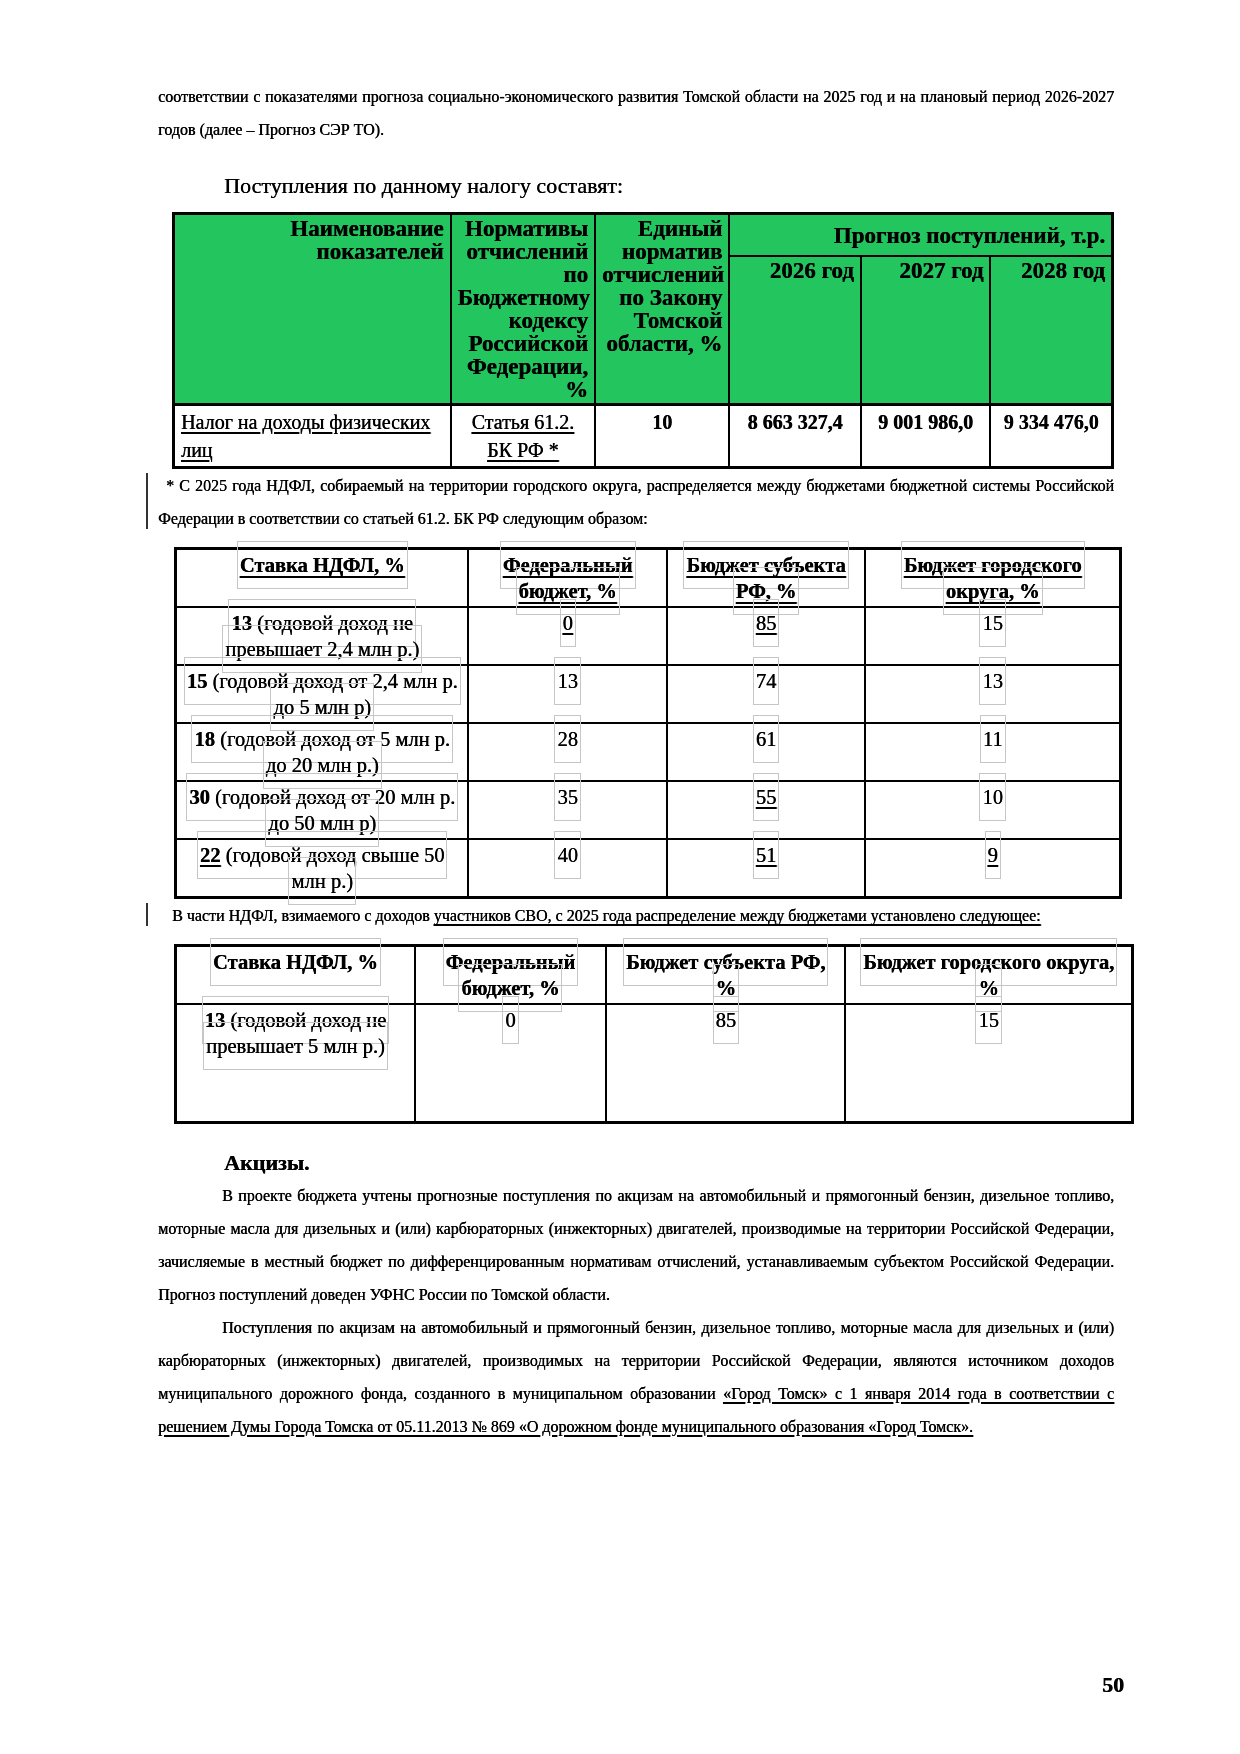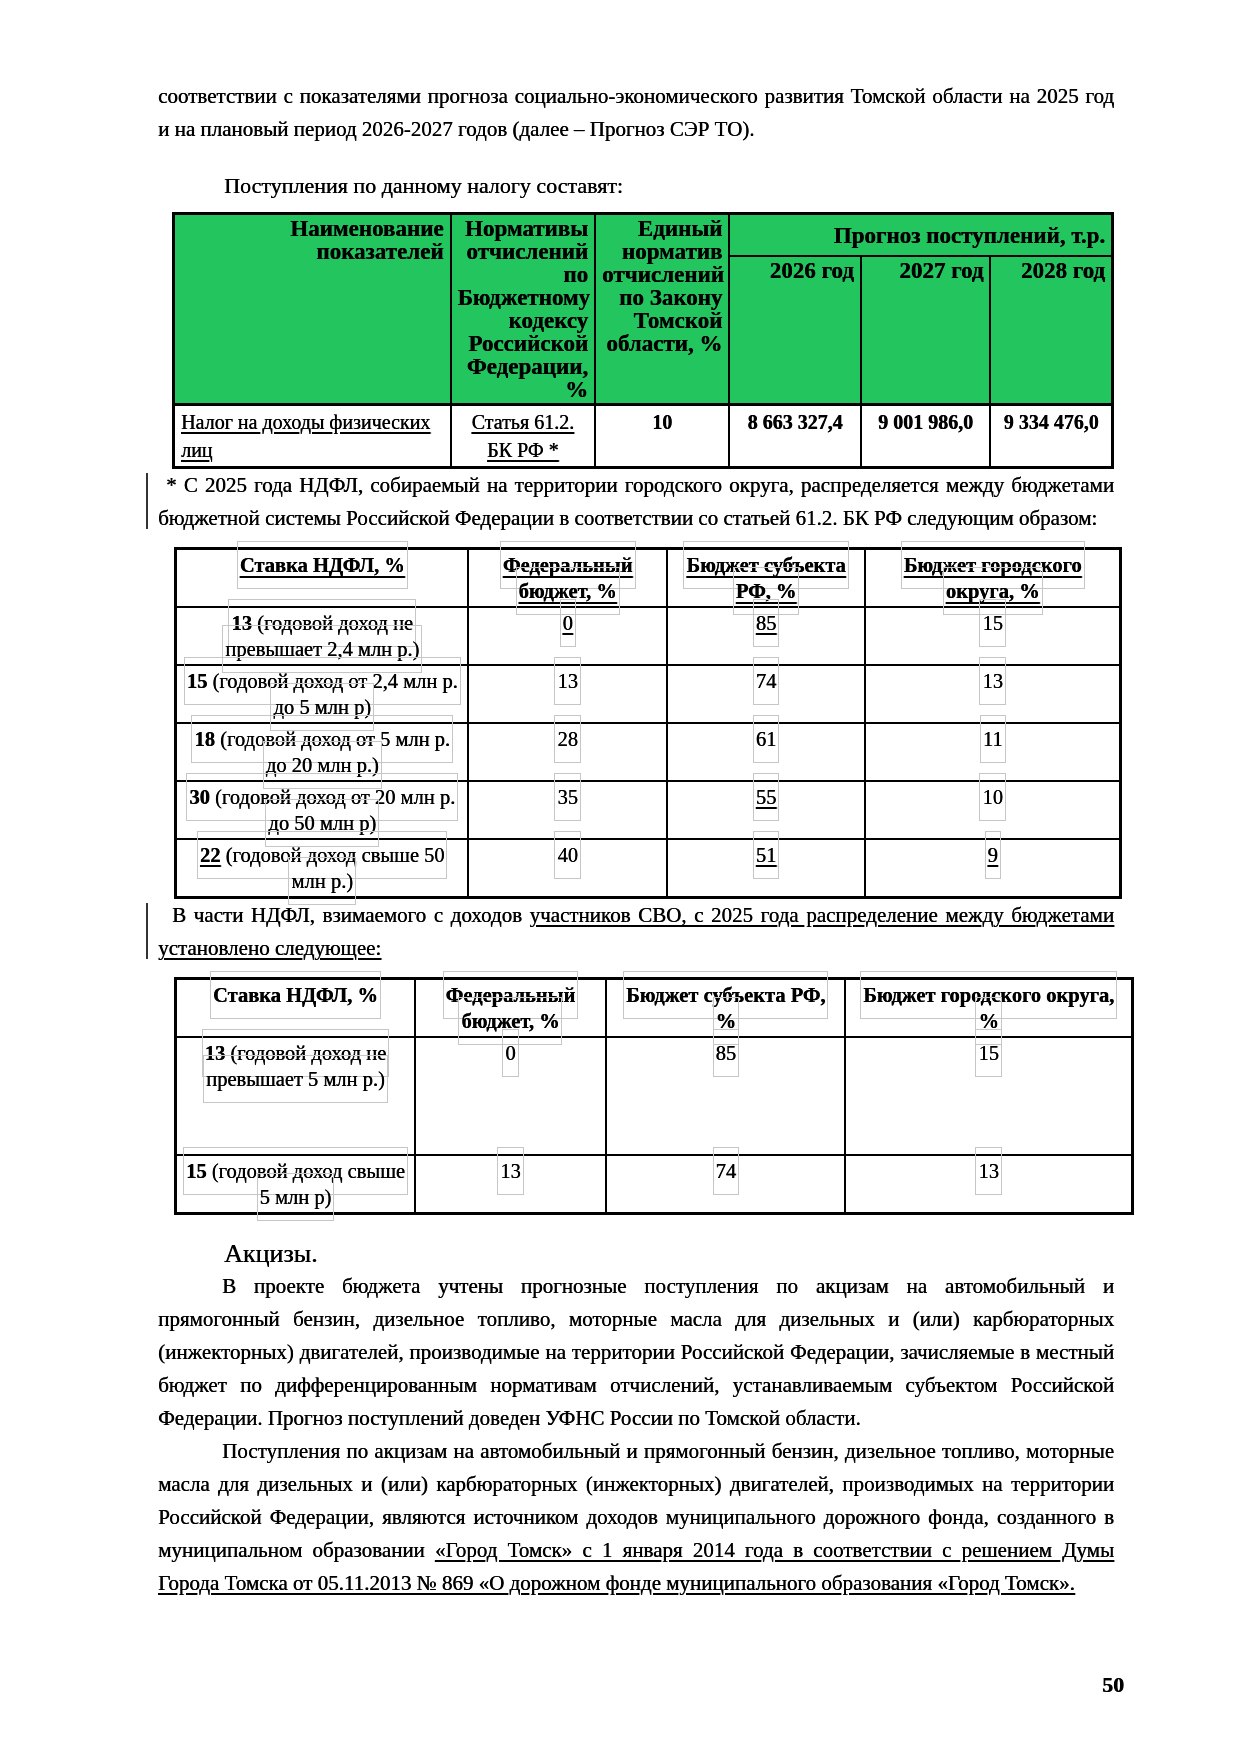--- a/index.html
+++ b/index.html
@@ -4,27 +4,27 @@
 <style>
   html,body { margin:0; padding:0; background:#ffffff; }
   .page {
     width:1240px; height:1754px; background:#fff; color:#000;
     font-family:"Liberation Serif","DejaVu Serif",serif;
     position:relative; box-sizing:border-box;
     padding:80px 126px 0 158px;
     text-shadow:0.4px 0 0 currentColor; 
     overflow:hidden;
   }
-  p.body { font-size:21px; line-height:33px; text-align:justify; margin:0; }
+  p.body { font-size:16px; line-height:33px; text-align:justify; margin:0; }
   .indent { text-indent:64px; }
   .small-indent { text-indent:14px; }
   .section-heading {
     font-size:22px; font-weight:normal; margin:26px 0 0 66px; line-height:28px;
   }
-  .excise-heading { font-size:26px; font-weight:normal; margin:22px 0 0 66px; line-height:33px; }
+  .excise-heading { font-size:22px; font-weight:bold; margin:22px 0 0 66px; line-height:33px; }
 
   .changebar { position:relative; }
   .changebar::before {
     content:""; position:absolute; left:-12px; top:4px; bottom:6px; width:2px; background:#333;
   }
 
   table.doc { border-collapse:collapse; table-layout:fixed; border:3px solid #000; }
   table.doc th, table.doc td { border:2px solid #000; padding:2px 6px; vertical-align:top; }
 
   
@@ -176,26 +176,20 @@
         <th><span class="art">Бюджет городского округа, %</span></th>
       </tr>
     </thead>
     <tbody id="t3-body">
         <tr class="tall">
           <td><span class="art"><b>13</b> (годовой доход не превышает 5 млн р.)</span></td>
           <td><span class="art">0</span></td>
           <td><span class="art">85</span></td>
           <td><span class="art">15</span></td>
         </tr>
-        <tr>
-          <td><span class="art"><b>15</b> (годовой доход свыше 5 млн р)</span></td>
-          <td><span class="art">13</span></td>
-          <td><span class="art">74</span></td>
-          <td><span class="art">13</span></td>
-        </tr>
       </tbody>
   </table>
 
   <p class="excise-heading">Акцизы.</p>
 
   <p class="body indent">В проекте бюджета учтены прогнозные поступления по акцизам на автомобильный и прямогонный бензин, дизельное топливо, моторные масла для дизельных и (или) карбюраторных (инжекторных) двигателей, производимые на территории Российской Федерации, зачисляемые в местный бюджет по дифференцированным нормативам отчислений, устанавливаемым субъектом Российской Федерации. Прогноз поступлений доведен УФНС России по Томской области.</p>
 
   <p class="body indent"><span>Поступления по акцизам на автомобильный и прямогонный бензин, дизельное топливо, моторные масла для дизельных и (или) карбюраторных (инжекторных) двигателей, производимых на территории Российской Федерации, являются источником доходов муниципального дорожного фонда, созданного в муниципальном образовании </span><span class="ul2">«Город Томск» с 1 января 2014  года в соответствии с решением Думы Города Томска от 05.11.2013 № 869 «О дорожном фонде муниципального образования «Город Томск».</span></p>
 
   <div class="pagenum">50</div>

